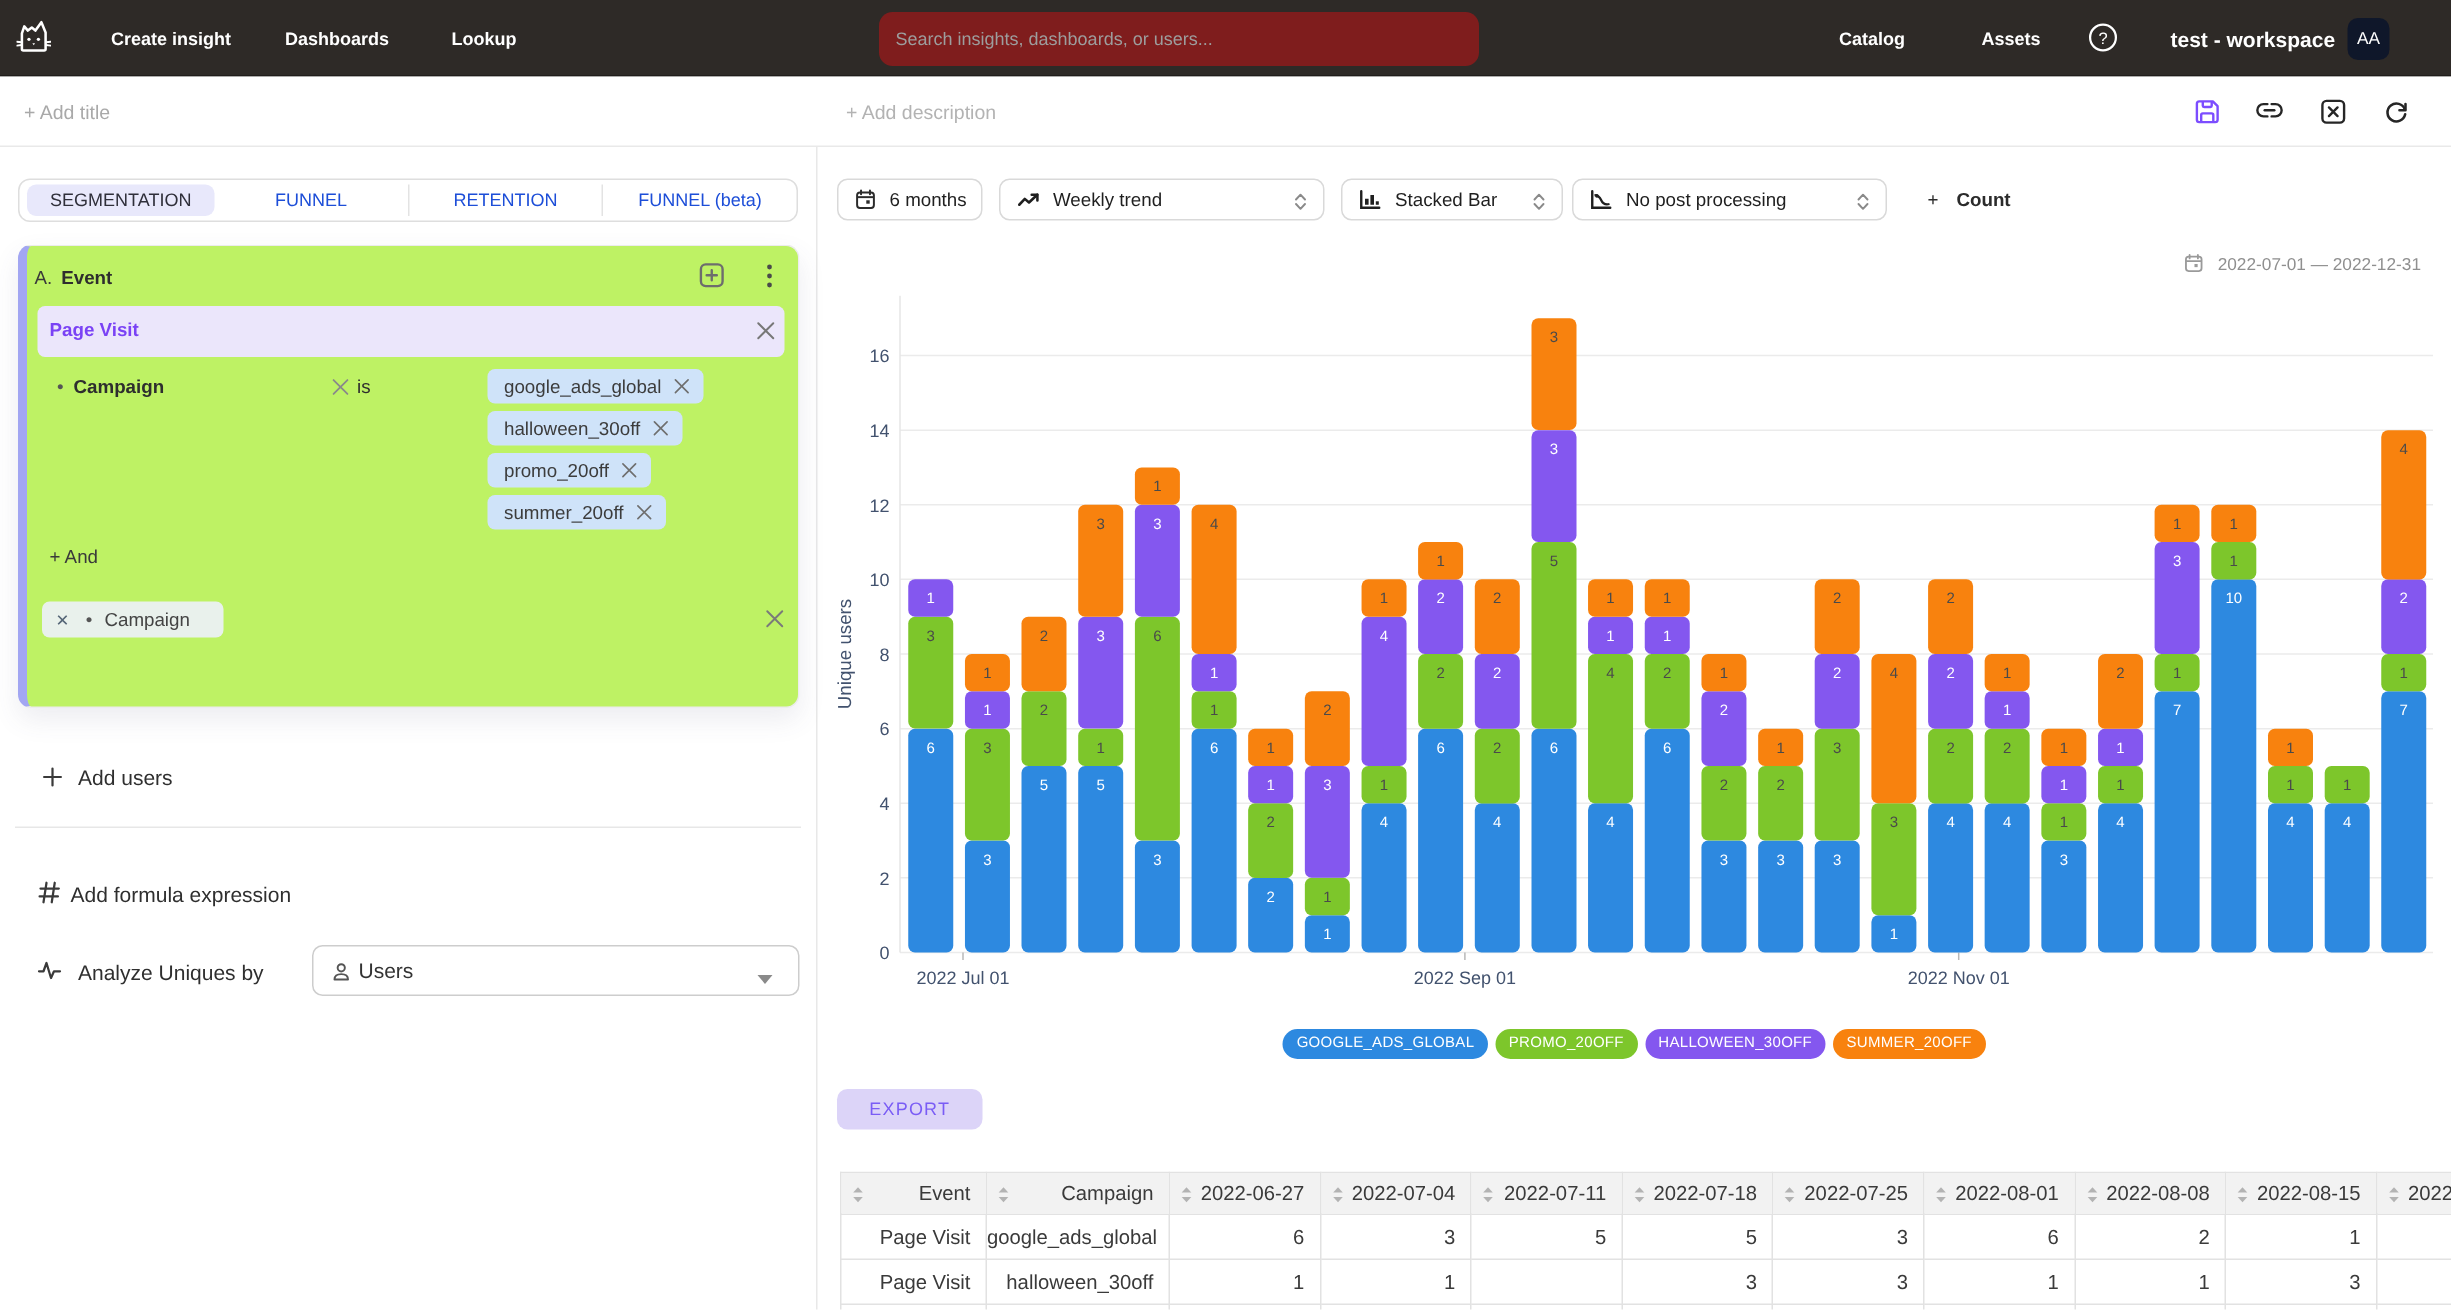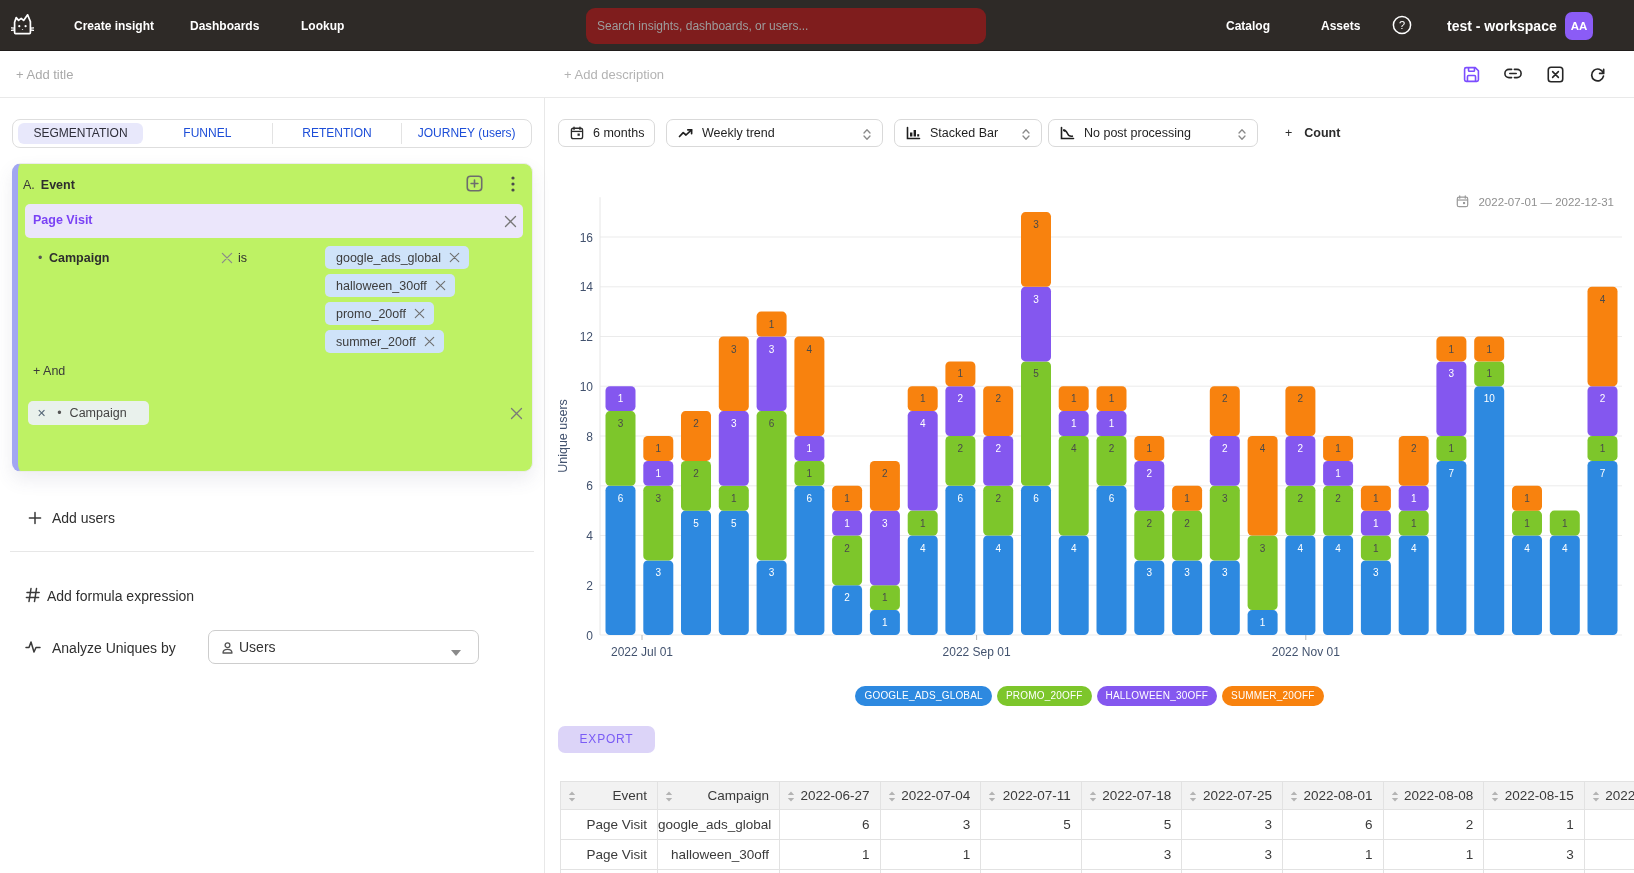--- a/index.html
+++ b/index.html
@@ -4,22 +4,22 @@
 * { margin:0; padding:0; box-sizing:border-box; }
 html,body { width:1634px; height:873px; overflow:hidden; background:#fff;
   font-family:"Liberation Sans",sans-serif; }
 
 #nav { position:absolute; left:0; top:0; width:1634px; height:51px; background:#2e2a27;
   border-bottom:1px solid #201d1b; }
 #nav .logo { position:absolute; left:11px; top:13px; }
 #nav a { color:#fff; font-weight:700; font-size:12px; text-decoration:none; position:absolute; top:19px; }
 #search { position:absolute; left:586px; top:8px; width:400px; height:36px; background:#7f1d1d;
   border-radius:9px; color:#9d9d9d; font-size:12px; line-height:36px; padding-left:11px; }
-#avatar { position:absolute; left:1565px; top:12px; width:28px; height:28px; background:#8b5cf6;
-  border-radius:7px; color:#fff; font-weight:700; font-size:11.5px; text-align:center; line-height:28px; }
+#avatar { position:absolute; left:1565px; top:12px; width:28px; height:28px; background:#0f172a;
+  border-radius:7px; color:#fff; font-weight:400; font-size:11.5px; text-align:center; line-height:28px; }
 
 #titlebar { position:absolute; left:0; top:51px; width:1634px; height:47px; background:#fff;
   border-bottom:1px solid #e9e9e9; }
 #titlebar .ph { color:#a9a9a9; font-size:13px; position:absolute; top:16px; }
 #titlebar .ic { position:absolute; top:15px; }
 
 #vdiv { position:absolute; left:544px; top:98px; width:1px; height:775px; background:#e8e8e8; }
 
 #tabs { position:absolute; left:12px; top:119px; width:520px; height:29px; border:1px solid #dedede;
   border-radius:8px; display:flex; align-items:center; background:#fff; }
@@ -44,34 +44,34 @@
 .and { position:absolute; left:15px; top:200px; font-size:12.5px; color:#3a3a3a; }
 .bdrow .gchip { position:absolute; left:10px; top:237px; height:24px; background:#e9f1ec; border-radius:5px;
   display:flex; align-items:center; padding:0 22px 0 9px; font-size:12.5px; color:#444; }
 .gchip .bx { font-size:11px; color:#567; margin-right:11px; }
 .bdrow .endx { position:absolute; right:9px; top:242px; }
 .countrow { position:absolute; left:7px; top:273px; width:498px; height:31px; background:#edf1fb;
   border-radius:5px; font-weight:700; font-size:12.5px; color:#333; line-height:31px; padding-left:11px; }
 
 .lrow { position:absolute; font-size:14px; color:#2f2f2f; }
 #divider { position:absolute; left:10px; top:551px; width:524px; height:1px; background:#e7e7e7; }
-#usersel { position:absolute; left:208px; top:630px; width:271px; height:34px; border:1px solid #cdcdcd;
+#usersel { position:absolute; left:208px; top:630px; width:325px; height:34px; border:1px solid #cdcdcd;
   border-radius:7px; font-size:14px; color:#333; }
 #usersel .p { position:absolute; left:12px; top:10px; }
 #usersel .t { position:absolute; left:30px; top:8px; }
 #usersel .c { position:absolute; right:16px; top:13px; }
 
 .ctl { position:absolute; top:119px; height:28px; white-space:nowrap; border:1px solid #d9d9d9; border-radius:7px;
   background:#fff; font-size:12.5px; color:#1f1f1f; display:flex; align-items:center; }
 .ctl svg.lead { margin:0 9px 0 11px; }
 .ctl svg.tail { position:absolute; right:10px; top:8px; }
 #more { position:absolute; left:1285px; top:126px; font-size:12.5px; color:#2b2b2b; }
 #more b { margin-left:12px; }
 #daterange { position:absolute; left:1300px; top:169px; width:314px; text-align:right; font-size:11.5px;
-  color:#8f8f8f;margin-top:26px; }
+  color:#8f8f8f; }
 #daterange svg { vertical-align:-2px; margin-right:9px; }
 
 #legend { position:absolute; left:545px; top:686px; width:1089px; display:flex; justify-content:center; gap:5px; }
 .pill { height:20px; line-height:20px; border-radius:10px; padding:0 9px; font-size:10px; color:#fff; letter-spacing:.2px; }
 
 #export { position:absolute; left:558px; top:726px; width:97px; height:27px; background:#dcd4f8;
   color:#7a5cf5; font-size:12px; letter-spacing:.8px; border-radius:7px; text-align:center; line-height:27px; }
 
 #tablewrap { position:absolute; left:560px; top:781px; width:1074px; height:92px; overflow:hidden; }
 #dtable { border-collapse:collapse; table-layout:fixed; width:1125px; }
@@ -124,21 +124,21 @@
         <path d="M13.8 3.2 V7 H10" fill="none" stroke="#262626" stroke-width="1.6" stroke-linecap="round" stroke-linejoin="round"></path>
 <path d="M13.4 6.6 A5.6 5.6 0 1 0 13.6 9.6" fill="none" stroke="#262626" stroke-width="1.6" stroke-linecap="round"></path>
       </svg></div>
 </div>
 <div id="vdiv"></div>
 
 <div id="tabs">
   <div class="tab active">SEGMENTATION</div>
   <div class="tab">FUNNEL</div>
   <div class="tab sep">RETENTION</div>
-  <div class="tab sep">JOURNEY (users)</div>
+  <div class="tab sep">FUNNEL (beta)</div>
 </div>
 <div id="card">
   <div class="hdr">A.<b>Event</b></div>
   <div style="position:absolute;right:49px;top:11px;"><svg width="17" height="17" viewBox="0 0 16 16" style="">
         <rect x="1.2" y="1.2" width="13.6" height="13.6" rx="3" fill="none" stroke="#6d6d6d" stroke-width="1.5"></rect>
 <path d="M8 4.8 V11.2 M4.8 8 H11.2" stroke="#6d6d6d" stroke-width="1.5" stroke-linecap="round"></path>
       </svg></div>
   <div style="position:absolute;right:17px;top:12px;"><svg width="4" height="16" viewBox="0 0 4 16" style="">
         <circle cx="2" cy="2" r="1.6" fill="#4a4a4a"></circle>
         <circle cx="2" cy="8" r="1.6" fill="#4a4a4a"></circle>

